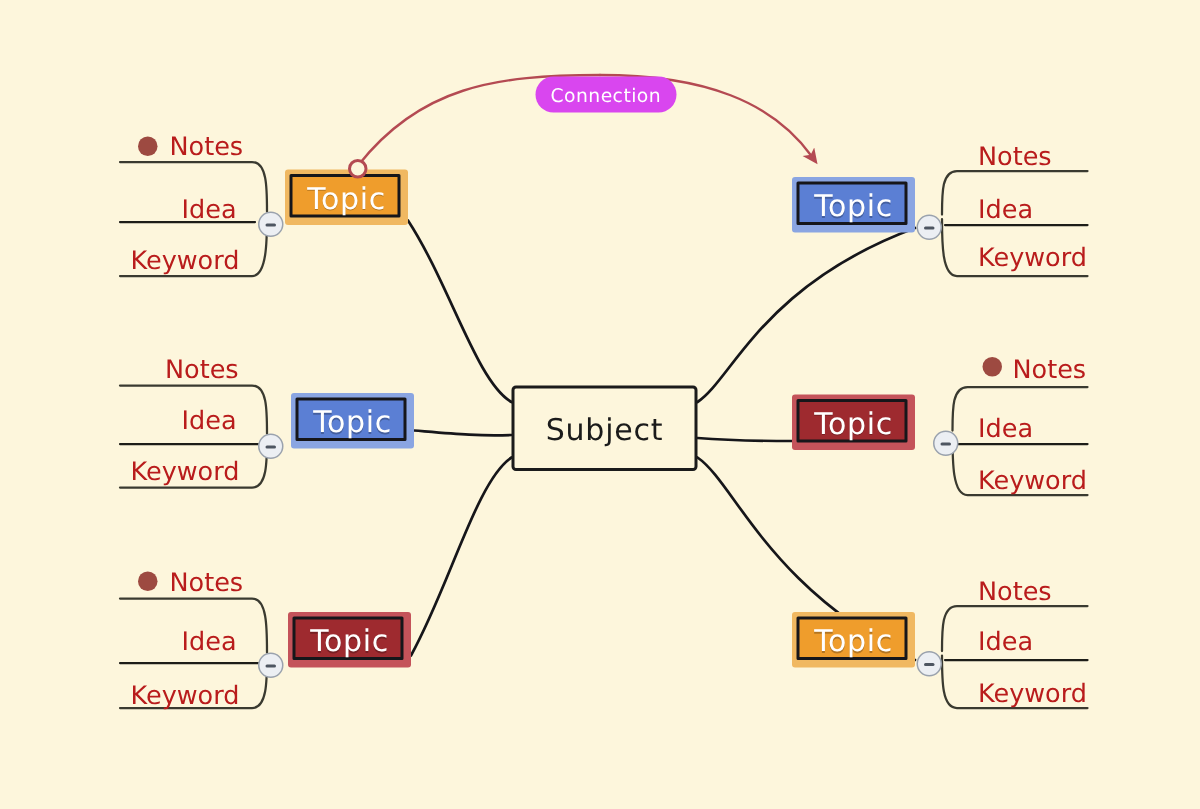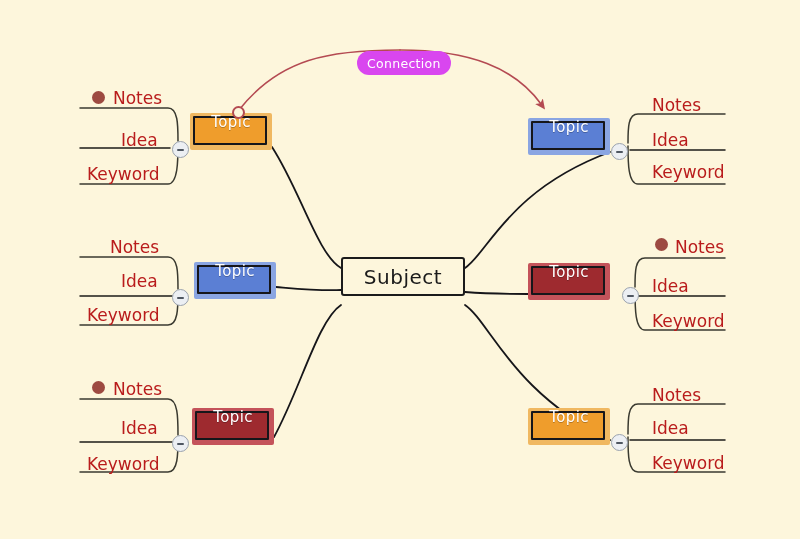--- a/index.html
+++ b/index.html
@@ -40,24 +40,25 @@
     color: #1b1b1b;
     font-size: 20px;
     letter-spacing: 0.5px;
   }
 
   
   .topic-node {
     position: absolute;
     box-sizing: border-box;
     display: flex;
+    align-items: center;
     justify-content: center;
     border-radius: 2px;
     color: #ffffff;
-    font-size: 15px;
+    font-size: 20px;
     letter-spacing: 0.4px;
   }
   .topic-inner {
     position: absolute;
     left: 3px;
     top: 3px;
     right: 5px;
     bottom: 5px;
     box-sizing: border-box;
     border: 2px solid #16161a;
@@ -186,21 +187,21 @@
       <path d="M725,440 L630,440" stroke="#1d1d18"></path>
       <path d="M725,472 L638,472 C628,472 628,454 628,437"></path>
     </g>
 
     <g>
       <path d="M239,110 C280,58 330,50 400,50" fill="none" stroke="#b44a52" stroke-width="1.6" stroke-linecap="round"></path>
       <path d="M400,50 C470,50 515,68 541,104" fill="none" stroke="#b44a52" stroke-width="1.6" stroke-linecap="round" marker-end="url(#arrowhead)"></path>
     </g>
   </svg>
 
-  <div class="subject-node" id="subject-node" style="left: 341px; top: 257px; width: 124px; height: 39px;">
+  <div class="subject-node" id="subject-node" style="left: 341px; top: 257px; width: 124px; height: 57px;">
     <span>Subject</span>
   </div>
 
   <div class="conn-pill" id="conn-pill" style="left: 357px; top: 51px; background: #d946ef;">
     <span>Connection</span>
   </div>
 
   <div id="branch-layer">
       <div class="topic-node" style="left: 190px; top: 113px; width: 82px; height: 37px; background: rgb(240, 184, 97);">
         <div class="topic-inner" style="background: rgb(239, 157, 44); border-color: rgb(22, 22, 26);"></div>

